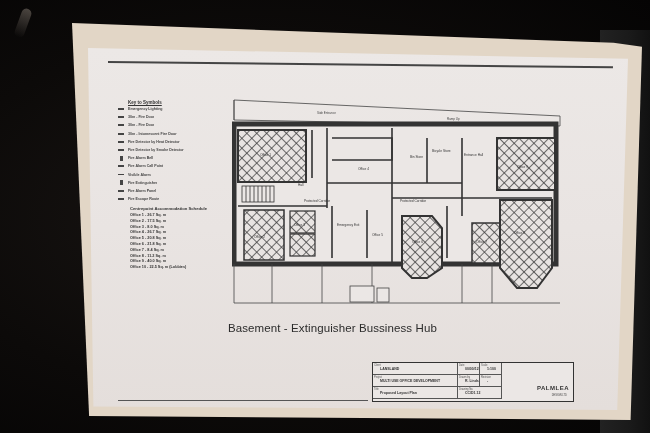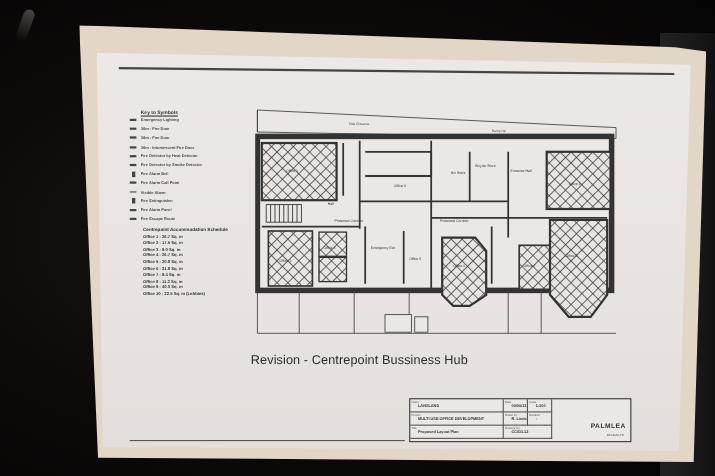--- a/index.html
+++ b/index.html
@@ -188,21 +188,21 @@
   </g>
 
   <g stroke="#444" stroke-width="0.8" fill="none">
     <path d="M2 166 L2 205 L328 205"></path>
     <path d="M40 166 V205 M90 166 V205 M140 166 V205 M230 166 V205 M260 166 V205"></path>
     <rect x="118" y="188" width="24" height="16" fill="#ebe7e5"></rect>
     <rect x="145" y="190" width="12" height="14" fill="#ebe7e5"></rect>
   </g>
 </svg>
 
-<div class="caption">Revision - Centrepoint Bussiness Hub</div>
+<div class="caption">Basement - Extinguisher Bussiness Hub</div>
 
 <div class="titleblock">
   <div class="tb-cell">
       <span class="tb-label">Client</span>
       <span class="tb-val">LANSLAND</span>
     </div>
   <div class="tb-cell">
       <span class="tb-label">Date</span>
       <span class="tb-val">00/00/12</span>
     </div>

